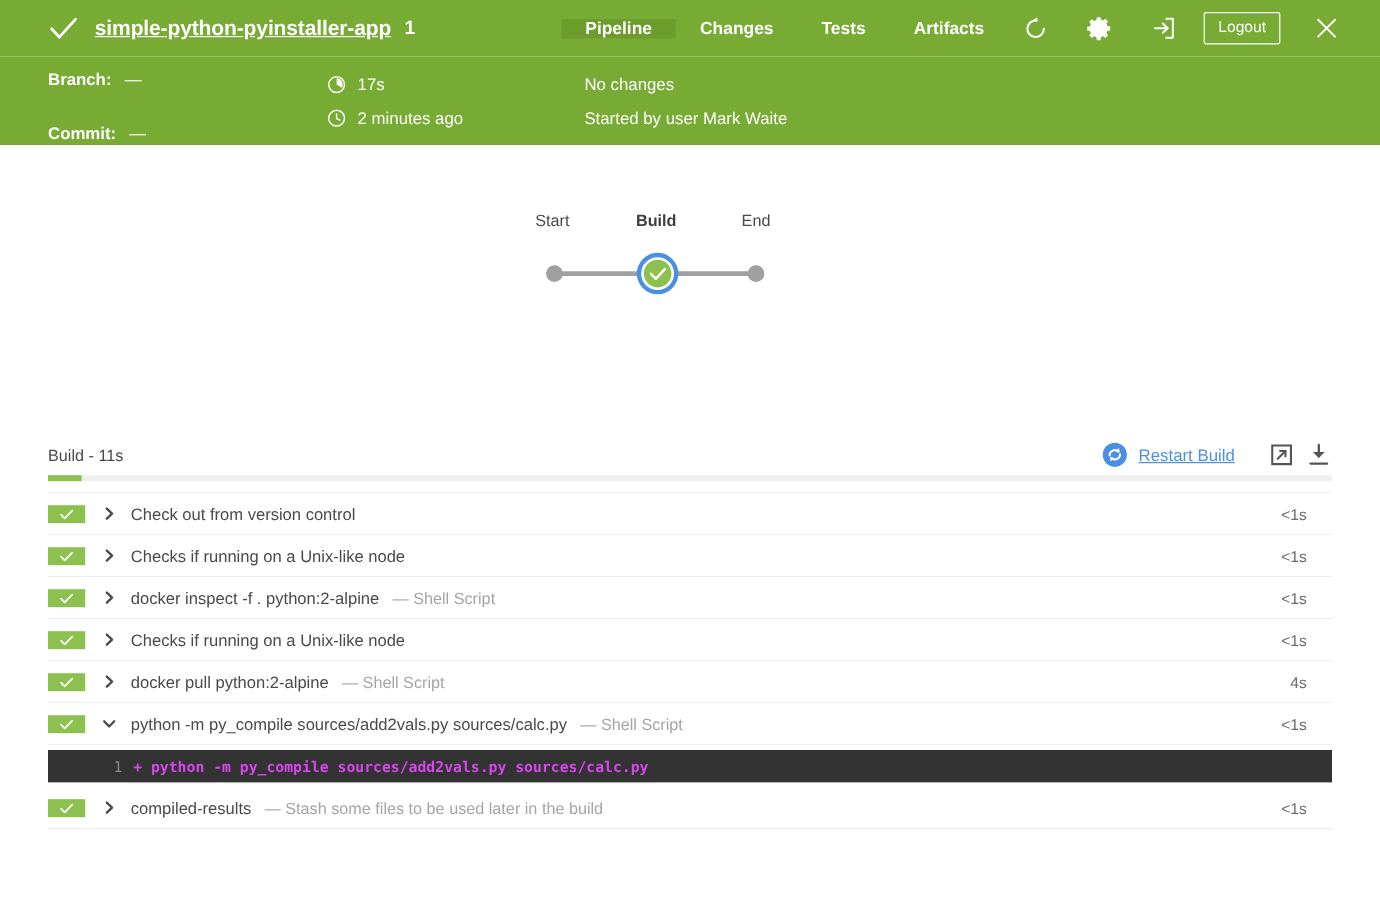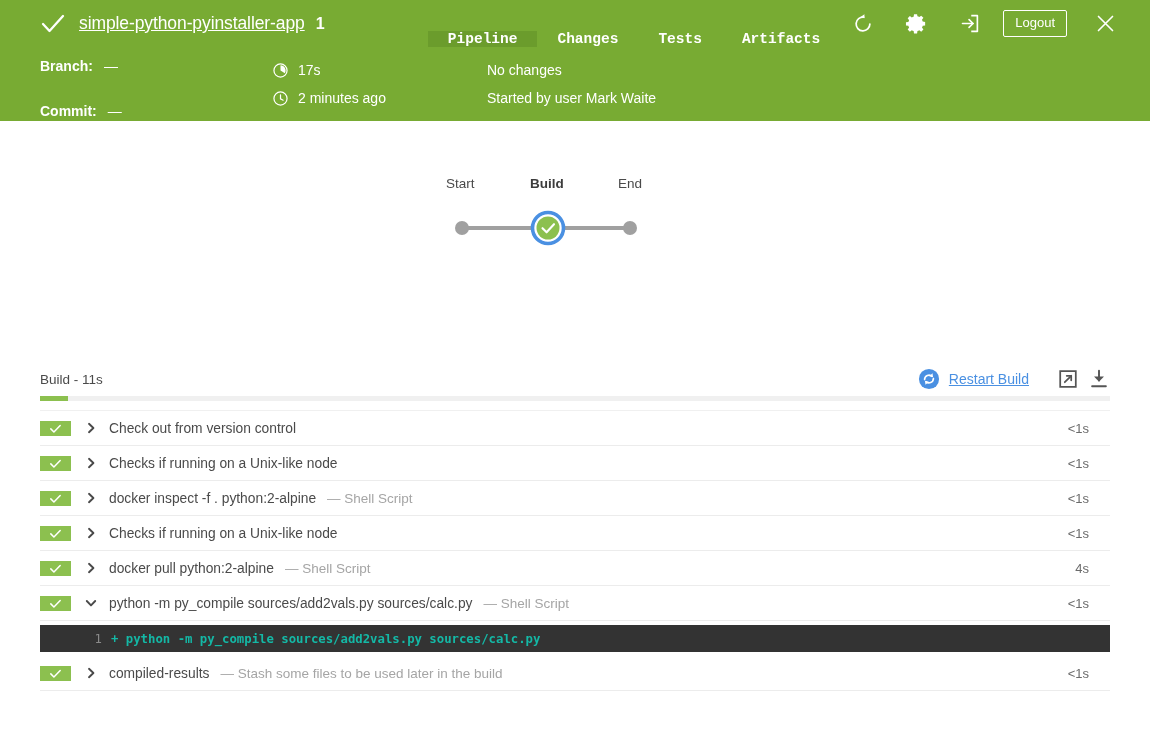--- a/index.html
+++ b/index.html
@@ -27,36 +27,35 @@
     flex: 1;
     min-width: 0;
   }
   .result-check {
     width: 26px; height: 26px;
     margin-right: 13px;
     flex: none;
   }
   .pipeline-name {
     font-size: 17.5px;
-    font-weight: normal;
+    font-weight: bold;
     color: #ffffff;
     text-decoration: underline;
     letter-spacing: -0.1px;
     cursor: pointer;
   }
   .run-number {
     font-size: 16px;
     font-weight: bold;
     margin-left: 11px;
     color: #ffffff;
   }
   .hdr-tabs {
     display: flex;
-    align-items: flex-end;
-    font-family: Liberation Mono, monospace;
+    align-items: center;
   }
   .tab {
     display: flex;
     align-items: center;
     padding: 0 20px;
     font-size: 14.5px;
     font-weight: bold;
     color: #ffffff;
     cursor: pointer;
     white-space: nowrap;
@@ -249,21 +248,21 @@
   }
   .console-ln {
     width: 71px;
     text-align: right;
     color: #8a8a8a;
     padding-right: 9px;
     flex: none;
     user-select: none;
   }
   .console-txt {
-    color: #14b8a6;
+    color: #d946ef;
     white-space: pre;
     font-weight: bold;
   }
 </style>
 </head>
 <body>
 
 <div class="header">
   <div class="hdr-left">
     <svg class="result-check" viewBox="0 0 26 26">

